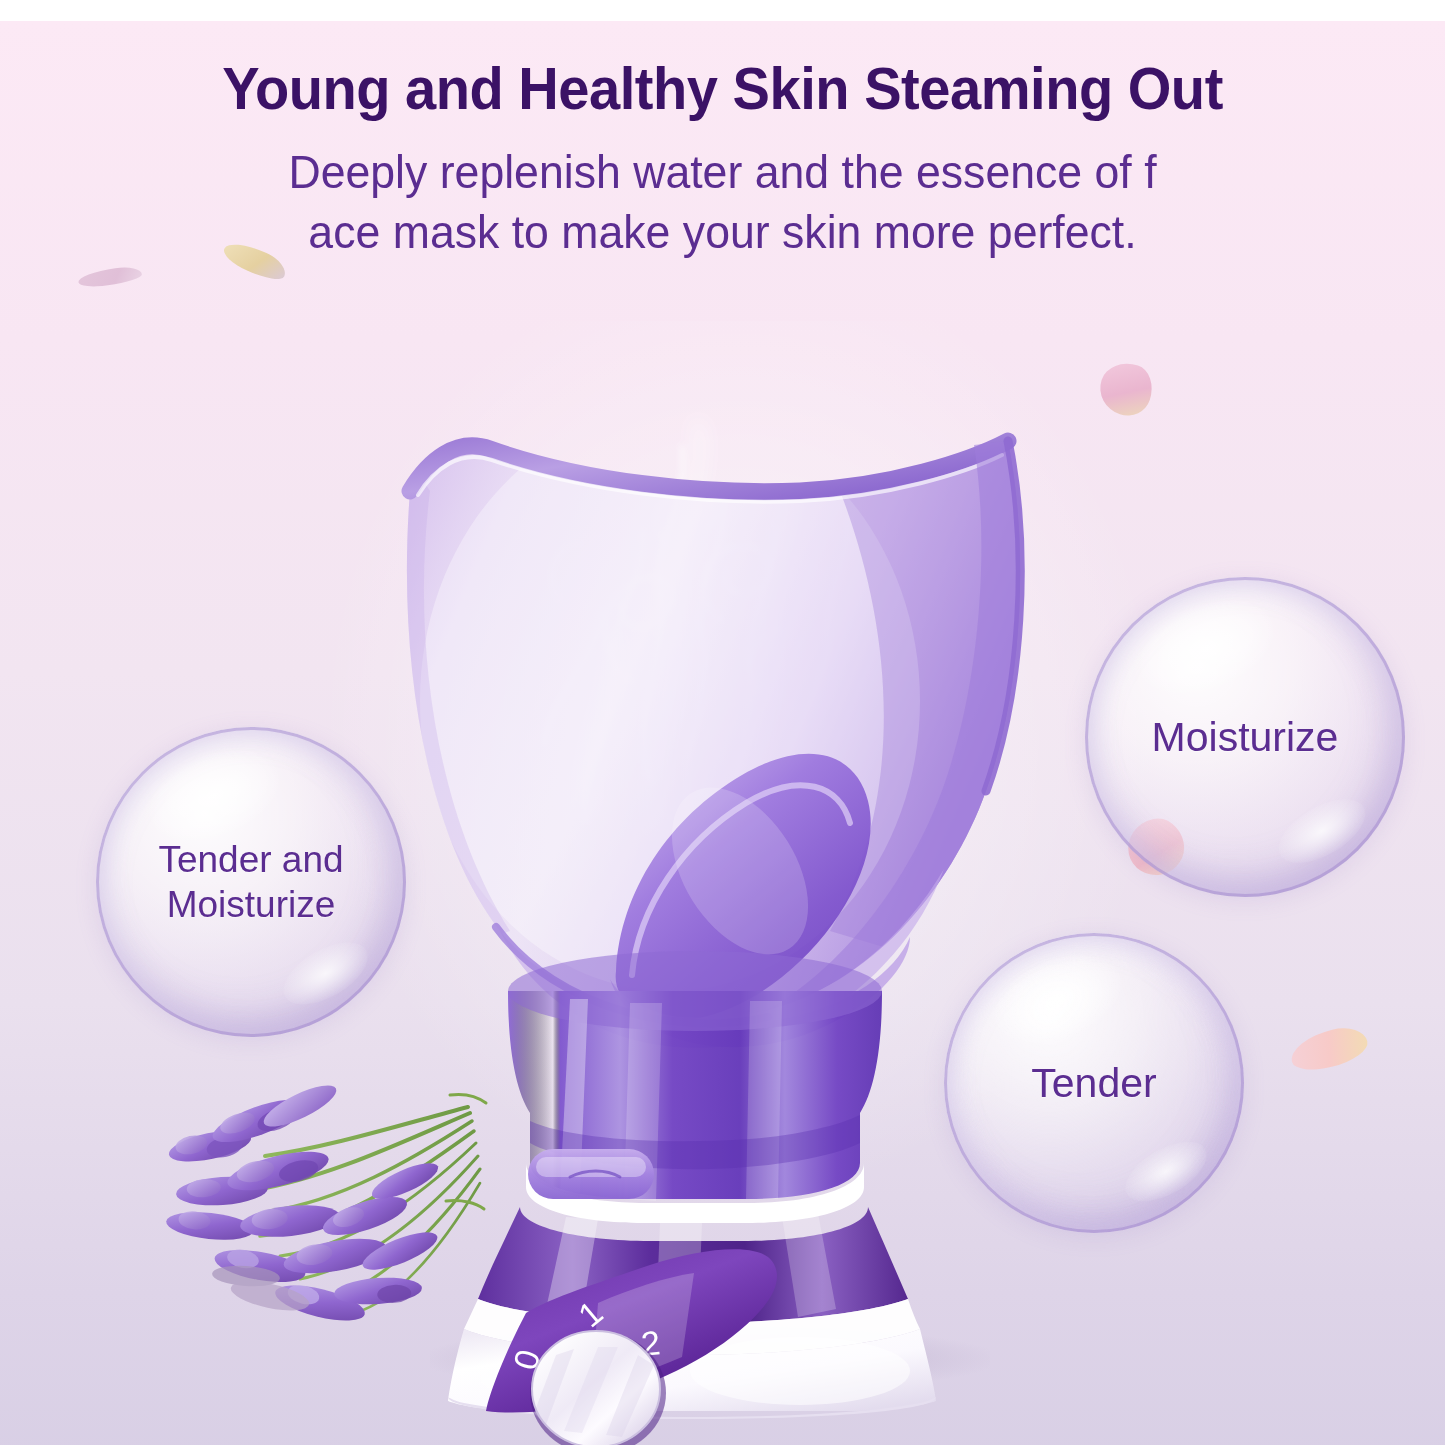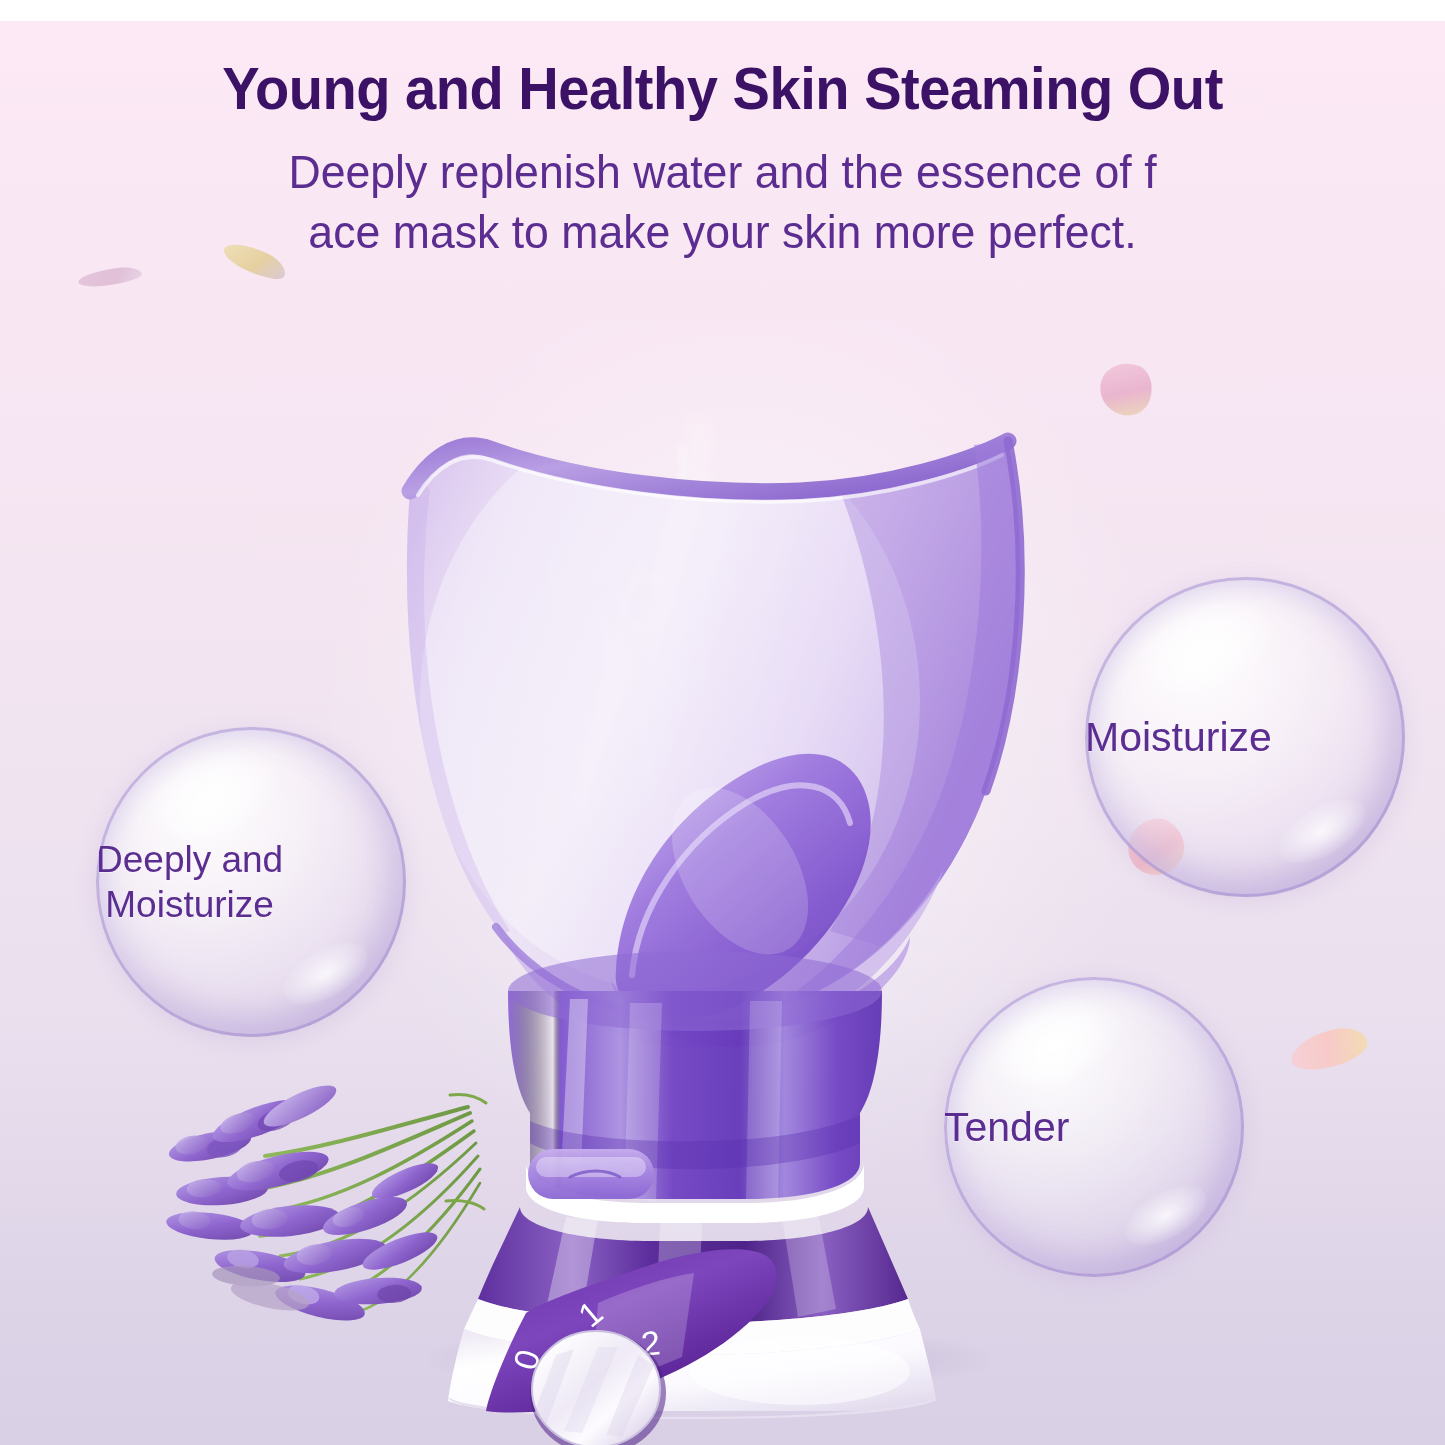--- a/index.html
+++ b/index.html
@@ -33,21 +33,21 @@
     position:absolute;left:0;top:122px;width:1445px;text-align:center;
     font-size:46px;line-height:1.30;font-weight:400;
     color:#5b2d91;
     transform:scaleX(0.97);transform-origin:50% 50%;
   }
   .subline span{display:block;}
 
   
   .bubble{
     position:absolute;border-radius:50%;
-    display:flex;align-items:center;justify-content:flex-start;text-align:center;
+    display:flex;align-items:center;justify-content:center;text-align:center;
     color:#5b2d91;
     background:
       radial-gradient(circle at 35% 28%,rgba(255,255,255,.92) 0%,rgba(255,255,255,.52) 30%,rgba(238,231,248,.30) 55%,rgba(205,190,232,.22) 78%,rgba(176,154,214,.30) 100%);
     box-shadow:
       inset 0 0 0 3px rgba(150,122,199,.42),
       inset 6px 10px 34px rgba(255,255,255,.85),
       inset -12px -16px 40px rgba(150,122,199,.30),
       0 4px 22px rgba(150,122,199,.16);
     overflow:hidden;
   }
@@ -68,21 +68,21 @@
     background:radial-gradient(ellipse at 50% 50%,rgba(255,255,255,.80) 0%,rgba(255,255,255,.28) 50%,rgba(255,255,255,0) 78%);
     transform:rotate(-30deg);
   }
   .bubble .rim{
     position:absolute;inset:0;border-radius:50%;z-index:2;
     box-shadow:inset 0 0 26px 8px rgba(163,137,207,.35);
   }
 
   #bubble-younger{left:96px;top:706px;width:310px;height:310px;font-size:37px;}
   #bubble-moisturize{left:1085px;top:556px;width:320px;height:320px;font-size:41px;}
-  #bubble-tender{left:944px;top:956px;width:300px;height:300px;font-size:41px;}
+  #bubble-tender{left:944px;top:912px;width:300px;height:300px;font-size:41px;}
 
   
   .petal{position:absolute;border-radius:60% 40% 55% 45%/55% 60% 40% 45%;opacity:.95;}
 
   
   #product{position:absolute;left:330px;top:330px;width:780px;height:1060px;}
   #product svg{display:block;width:100%;height:100%;overflow:visible;}
 
   
   #lavender{position:absolute;left:150px;top:1030px;width:340px;height:290px;}
@@ -501,21 +501,21 @@
         <rect x="224" y="1133" width="46" height="16" rx="7" fill="#c7b2ec"></rect>
         <circle cx="238" cy="1141" r="5" fill="#a98fdf"></circle>
         <circle cx="256" cy="1141" r="5" fill="#a98fdf"></circle>
       </g>
     </svg>
   </div>
 
   <div class="bubble" id="bubble-younger">
     <span class="rim"></span>
     <span class="bubble-label" style="color: rgb(91, 45, 145);">
-      <span>Deeply and</span><br>
+      <span>Tender and</span><br>
       <span>Moisturize</span>
     </span>
   </div>
 
   <div class="bubble" id="bubble-moisturize">
     <span class="rim"></span>
     <span class="bubble-label" style="color: rgb(91, 45, 145);">Moisturize</span>
   </div>
 
   <div class="bubble" id="bubble-tender">

